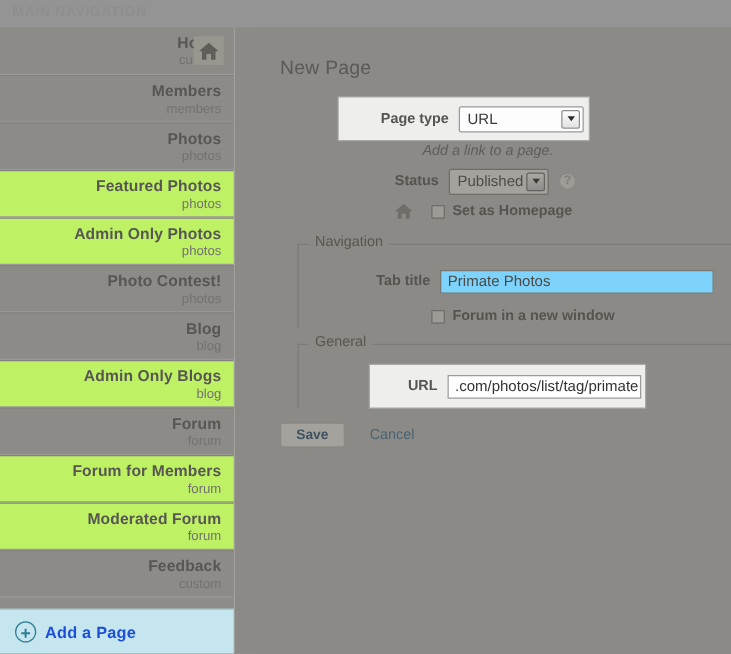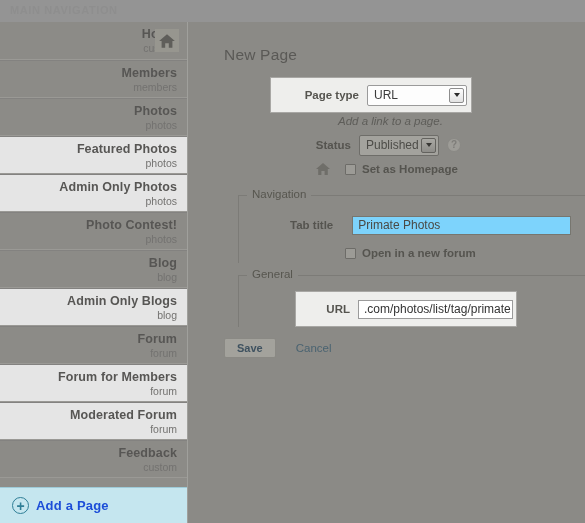--- a/index.html
+++ b/index.html
@@ -46,21 +46,21 @@
   .nav-item {
     position: relative;
     height: 38px;
     border-bottom: 1px solid #9a9995;
     border-top: 1px solid #838280;
     padding: 5px 10px 0 10px;
     background: #8c8b87;
   }
   .nav-item:first-child { border-top: none; }
   .nav-item.child {
-    background: #e5e5e5;
+    background: #bef264;
     padding-left: 22px;
   }
   .nav-label {
     font-size: 12.5px; font-weight: bold;
     color: #575654;
     line-height: 15px;
     letter-spacing: 0.1px;
   }
   .nav-sub {
     font-size: 10.5px;
@@ -333,29 +333,29 @@
       </span>
       <span class="cbox" style="margin-left:14px;"></span>
       <span class="cb-label">Set as Homepage</span>
     </div>
 
     <div class="fieldset" style="left:33px; top:173px; width:347px; height:68px;">
       <div class="legend">Navigation</div>
     </div>
 
     <div class="row" style="left:66px; top:192px; width:300px; height:22px;">
-      <div class="field-label" style="width:72px; margin-left:8px;text-align:center;">Tab title</div>
+      <div class="field-label" style="width:72px; margin-left:8px;">Tab title</div>
       <div class="tinput" style="width:240px; margin-left:8px;">
         <span>Primate Photos</span>
       </div>
     </div>
 
     <div class="row" style="left:140px; top:223px; height:16px;">
       <span class="cbox"></span>
-      <span class="cb-label">Open in a new forum</span>
+      <span class="cb-label">Forum in a new window</span>
     </div>
 
     <div class="fieldset" style="left:33px; top:253px; width:347px; height:52px;">
       <div class="legend">General</div>
     </div>
 
     <div class="spotlight" style="left:91px; top:270px; width:220px; height:34px;"></div>
 
     <div class="row" style="left:91px; top:276px; width:220px; height:22px;">
       <div class="field-label" style="width:44px; margin-left:10px;">URL</div>

